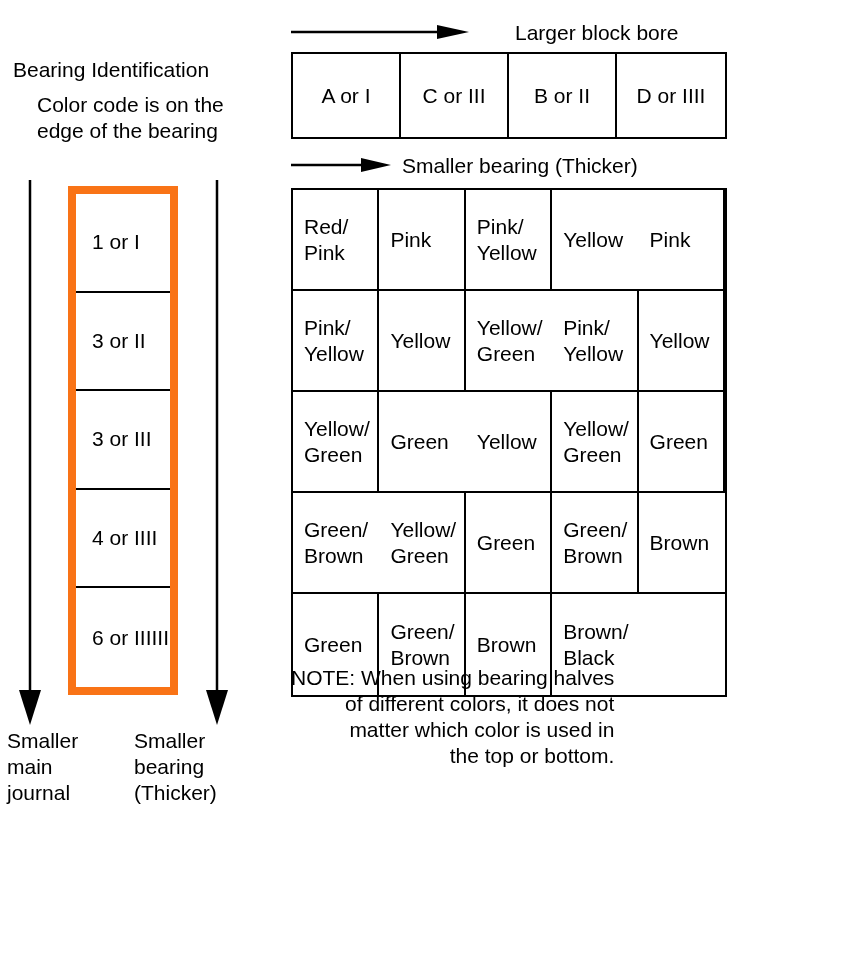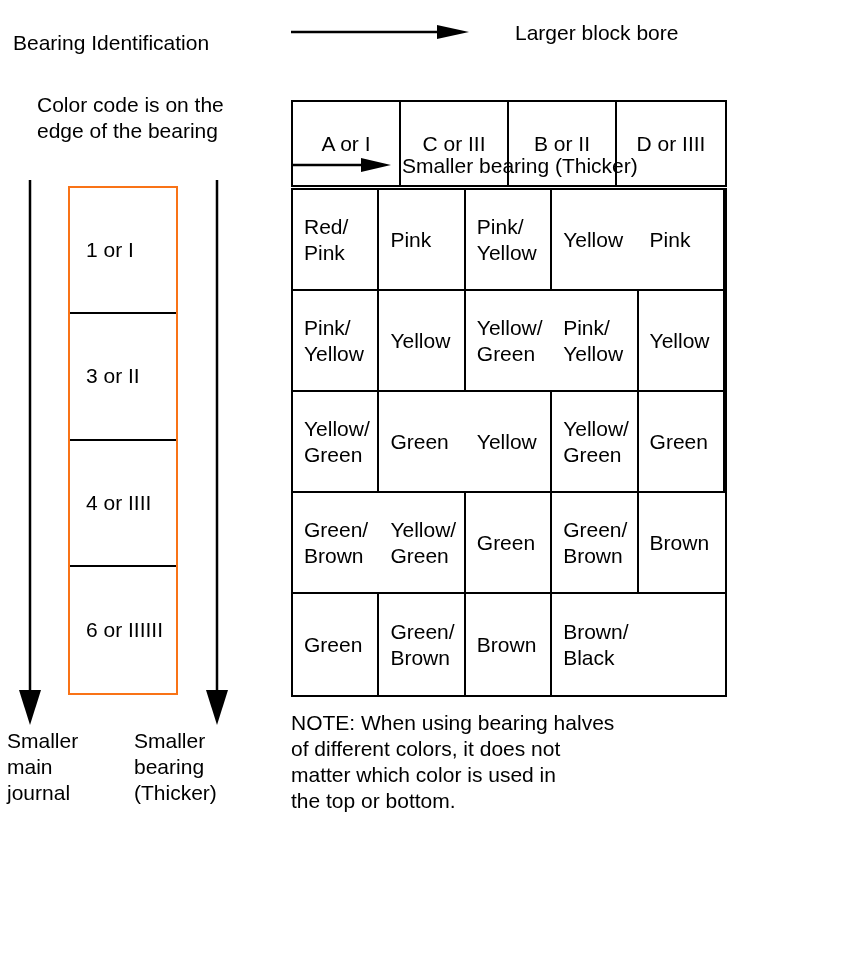--- a/index.html
+++ b/index.html
@@ -17,21 +17,20 @@
   .abs { position: absolute; }
   .pre { white-space: pre-line; }
 
   
   .htable {
     left: 291px; top: 52px; width: 436px; height: 87px;
     display: grid;
     grid-template-columns: repeat(4, 1fr);
     border: 2px solid #000;
     box-sizing: border-box;
-    margin-top: 48px;
   }
   .htable .cell {
     border-right: 2px solid #000;
     display: flex; align-items: center; justify-content: center;
   }
   .htable .cell:nth-child(4n) { border-right: none; }
 
   
   .ctable {
     left: 291px; top: 188px; width: 436px; height: 509px;
@@ -50,39 +49,39 @@
     box-sizing: border-box;
   }
   .ctable .cell:nth-child(4n) { border-right: none; }
   .ctable .cell:nth-child(n+21) { border-bottom: none; }
 
   
   .jtable {
     left: 68px; top: 186px; width: 110px; height: 509px;
     display: grid;
     grid-auto-rows: 1fr;
-    border: 2px solid #f97316;
+    border: 8px solid #f97316;
     box-sizing: border-box;
   }
   .jtable .cell {
     border-bottom: 2px solid #000;
     display: flex; align-items: center;
     padding-left: 16px;
     box-sizing: border-box;
   }
   .jtable .cell:last-child { border-bottom: none; text-align: right; }
 
   svg { display: block; }
 </style>
 </head>
 <body>
 
 <div class="canvas">
 
-  <div class="abs" style="left:13px; top:30px;">Bearing Identification</div>
+  <div class="abs" style="left:13px; top:57px;">Bearing Identification</div>
   <div class="abs pre" style="left:13px; top:92px;margin-left:24px;">Color code is on the
 edge of the bearing</div>
 
   <svg class="abs" style="left:291px; top:23px;" width="180" height="18" viewBox="0 0 180 18">
     <line x1="0" y1="9" x2="148" y2="9" stroke="#000" stroke-width="2.5"></line>
     <polygon points="146,2 146,16 178,9" fill="#000"></polygon>
   </svg>
   <div class="abs" style="left:481px; top:20px;margin-left:34px;">Larger block bore</div>
 
   <div class="abs htable">
@@ -104,20 +103,21 @@
   </svg>
 
   <svg class="abs" style="left:204px; top:180px;" width="26" height="545" viewBox="0 0 26 545">
     <line x1="13" y1="0" x2="13" y2="514" stroke="#000" stroke-width="2.5"></line>
     <polygon points="2,510 24,510 13,545" fill="#000"></polygon>
   </svg>
 
   <div class="abs jtable">
     <div class="cell">1 or I</div>
     <div class="cell">3 or II</div>
+    <div class="cell">3 or III</div>
     <div class="cell">4 or IIII</div>
     <div class="cell">6 or IIIIII</div>
   </div>
 
   <div class="abs ctable">
     <div class="cell">Red/
 Pink</div>
     <div class="cell">Pink</div>
     <div class="cell">Pink/
 Yellow</div>
@@ -154,18 +154,18 @@
 Black</div>
   </div>
 
   <div class="abs pre" style="left:7px; top:728px;">Smaller
 main
 journal</div>
   <div class="abs pre" style="left:134px; top:728px;">Smaller
 bearing
 (Thicker)</div>
 
-  <div class="abs pre" style="left:291px; top:710px;">NOTE: When using bearing halves
+  <div class="abs pre" style="left:291px; top:665px;text-align:right;">NOTE: When using bearing halves
 of different colors, it does not
 matter which color is used in
 the top or bottom.</div>
 
 </div>
 
 </body></html>

